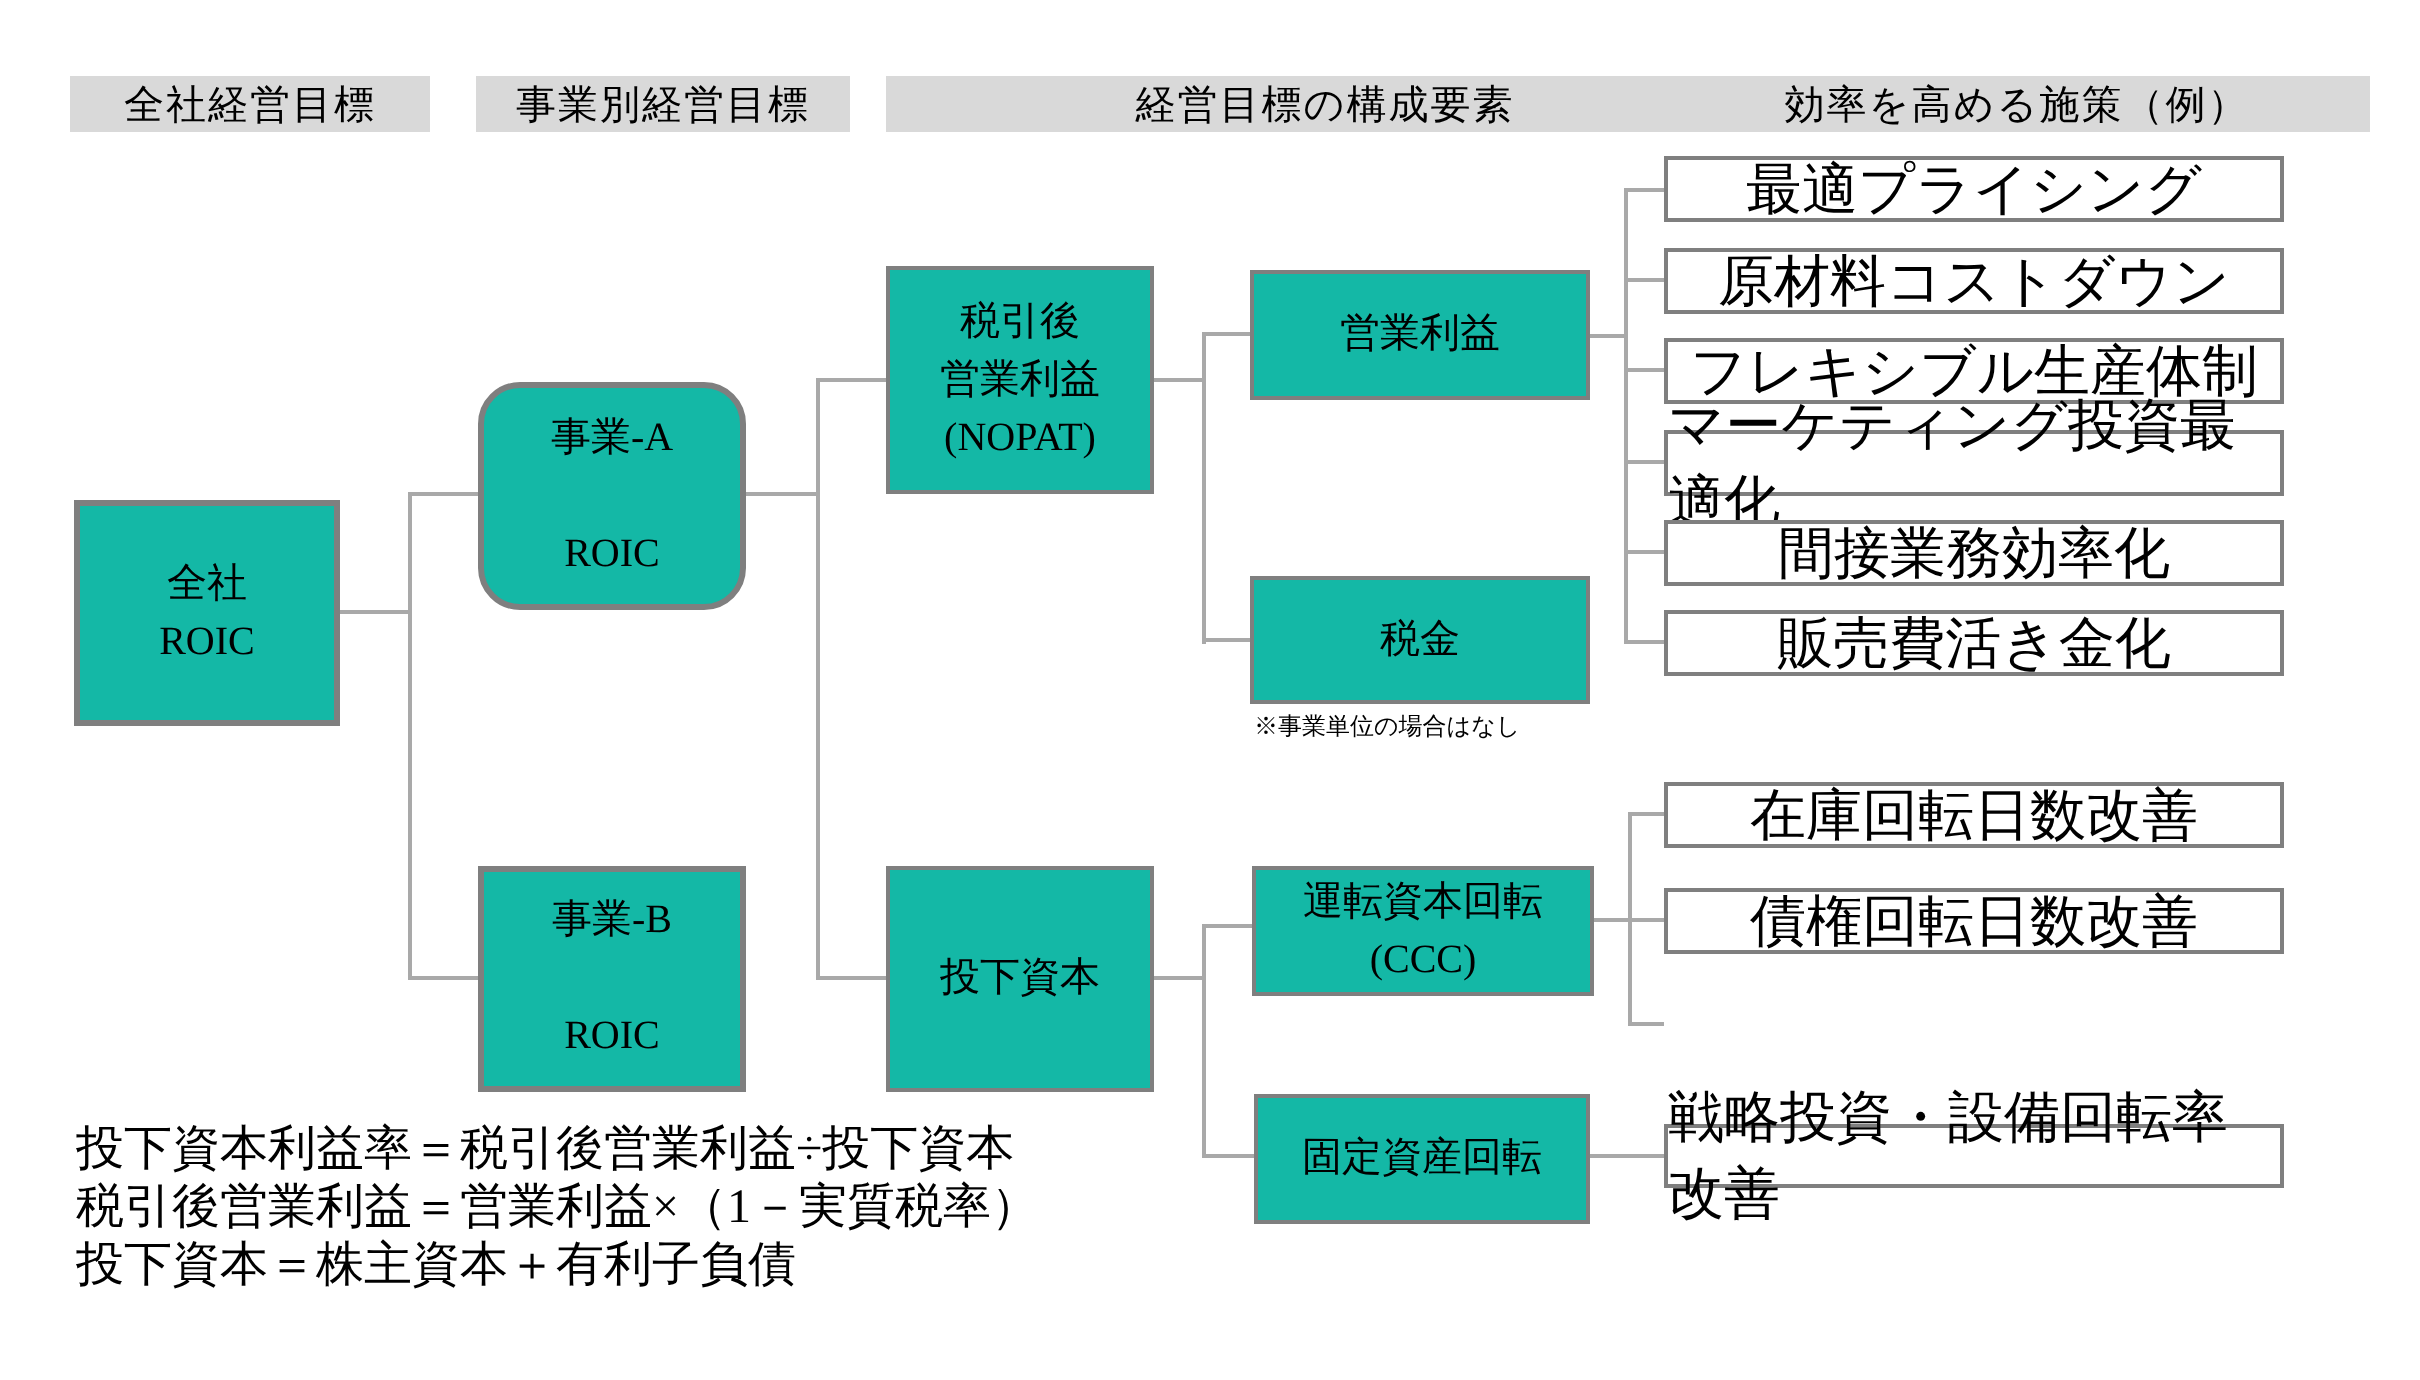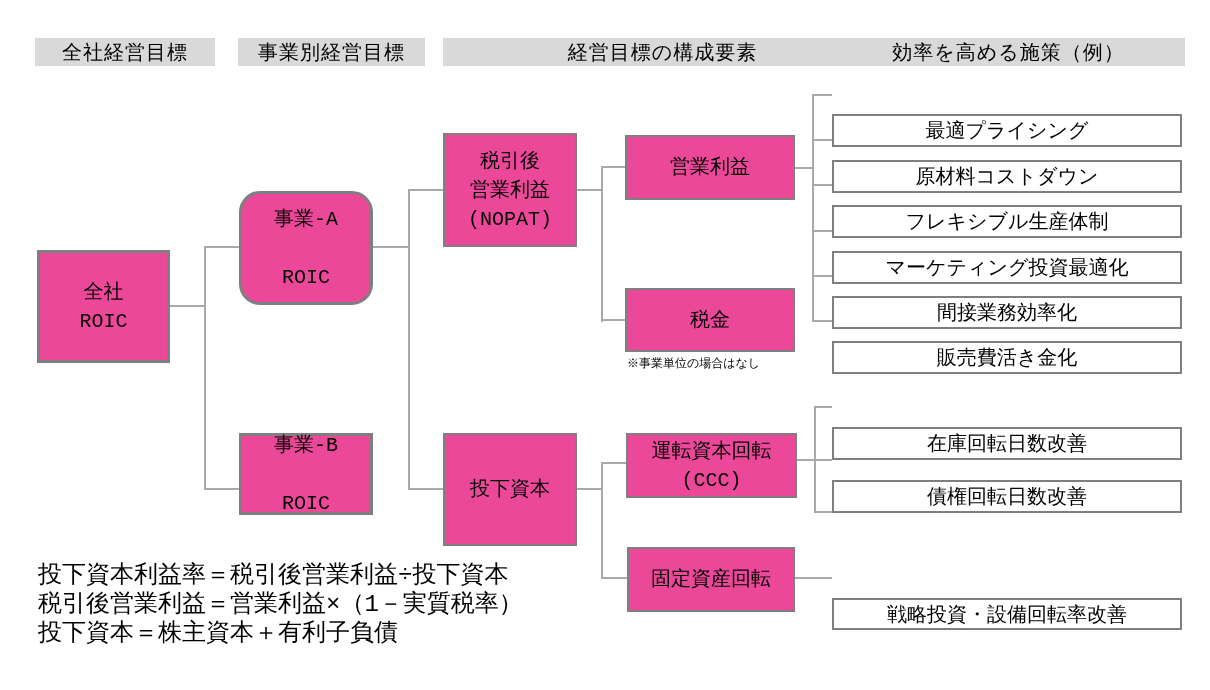--- a/index.html
+++ b/index.html
@@ -1,51 +1,50 @@
 <!DOCTYPE html>
 <html><head>
 <meta charset="utf-8">
 <style>
   html,body{margin:0;padding:0;background:#ffffff;}
   .canvas{
     position:relative;
     width:1210px;height:690px;
     background:#ffffff;
-    font-family:Liberation Mono, monospace;
+    font-family:Liberation Serif, serif;
     color:#000;
     overflow:hidden;
   }
   .hdr{
     position:absolute;height:28px;
     background:#d9d9d9;
     display:flex;align-items:center;justify-content:center;
     font-size:20px;letter-spacing:1px;
   }
   .node{
     position:absolute;
-    background:#ec4899;
+    background:#14b8a6;
     border:2px solid #7f7f7f;
     display:flex;align-items:center;justify-content:center;
     text-align:center;
     font-size:20px;line-height:29px;
     white-space:pre-line;
     box-sizing:border-box;
     z-index:2;
   }
   .node.thick{border-width:3px;}
   .mbox{
     position:absolute;
-    left:832px;width:350px;height:33px;
+    left:832px;width:310px;height:33px;
     background:#ffffff;
     border:2px solid #7f7f7f;
     display:flex;align-items:center;justify-content:center;
-    font-size:20px;
+    font-size:28px;
     box-sizing:border-box;
     z-index:2;
-    margin-top:36px;
   }
   .line{position:absolute;background:#a9a9a9;z-index:1;}
   .line.h{height:2px;}
   .line.v{width:2px;}
   .note{
     position:absolute;left:627px;top:355px;
     font-size:12px;
   }
   .formulas{
     position:absolute;left:38px;top:561px;
@@ -61,21 +60,21 @@
   <div class="hdr" style="left:35px;top:38px;width:180px;">全社経営目標</div>
   <div class="hdr" style="left:238px;top:38px;width:187px;">事業別経営目標</div>
   <div class="hdr" style="left:443px;top:38px;width:439px;">経営目標の構成要素</div>
   <div class="hdr" style="left:832px;top:38px;width:353px;">効率を高める施策（例）</div>
 
   <div class="node thick" style="left:37px;top:250px;width:133px;height:113px;">全社
 ROIC</div>
   <div class="node thick" style="left:239px;top:191px;width:134px;height:114px;border-radius:21px;">事業-A
 
 ROIC</div>
-  <div class="node thick" style="left:239px;top:433px;width:134px;height:82px;">事業-B
+  <div class="node thick" style="left:239px;top:433px;width:134px;height:113px;">事業-B
 
 ROIC</div>
   <div class="node" style="left:443px;top:133px;width:134px;height:114px;">税引後
 営業利益
 (NOPAT)</div>
   <div class="node" style="left:443px;top:433px;width:134px;height:113px;">投下資本</div>
   <div class="node" style="left:625px;top:135px;width:170px;height:65px;">営業利益</div>
   <div class="node" style="left:625px;top:288px;width:170px;height:64px;">税金</div>
   <div class="node" style="left:626px;top:433px;width:171px;height:65px;">運転資本回転
 (CCC)</div>

